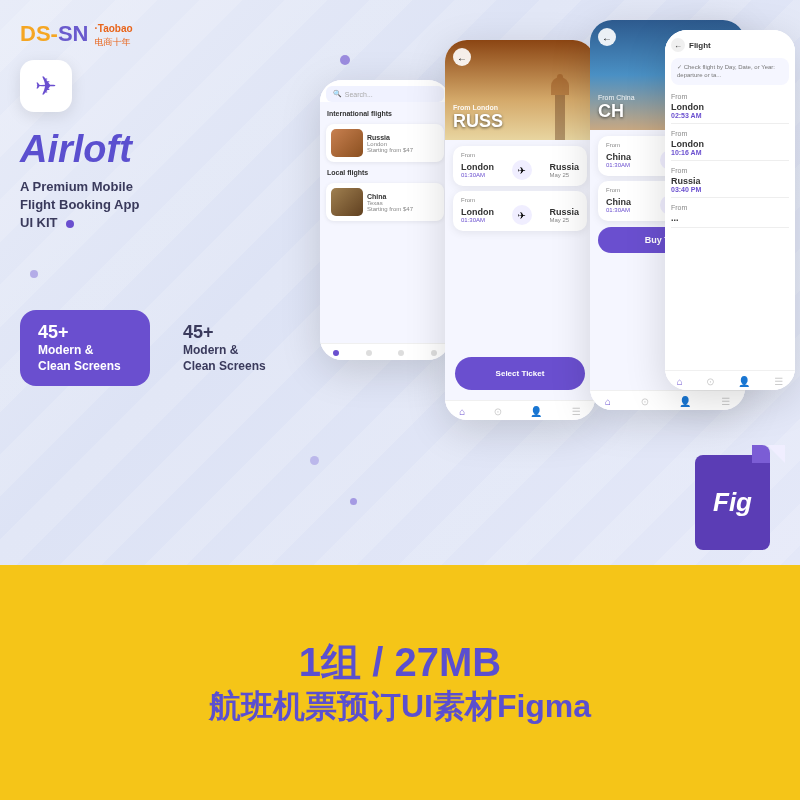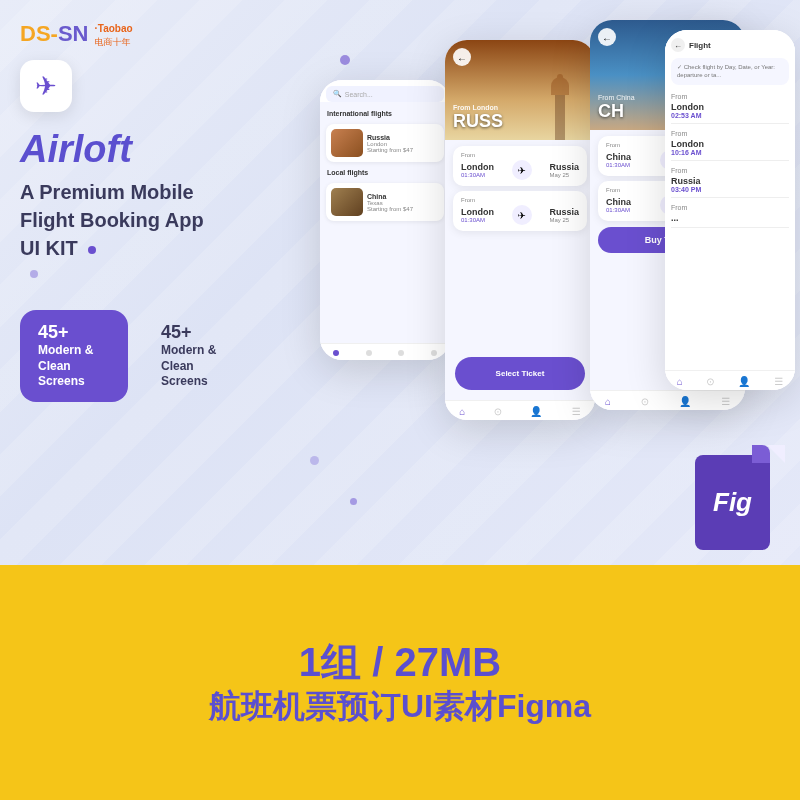--- a/index.html
+++ b/index.html
@@ -97,41 +97,41 @@
     .app-name {
       font-size: 38px;
       font-weight: 900;
       color: #5b4fcf;
       font-style: italic;
       line-height: 1;
       margin-bottom: 10px;
     }
 
     .app-description {
-      font-size: 20px;
+      font-size: 13px;
       font-weight: 600;
       color: #3a3a5c;
       line-height: 1.4;
     }
 
     
     .badges-container {
       position: absolute;
       top: 310px;
       left: 20px;
       display: flex;
       gap: 15px;
     }
 
     .badge {
       background: #6a4fcf;
       color: white;
       border-radius: 16px;
       padding: 12px 18px;
-      width: 108px;
+      width: 130px;
     }
 
     .badge-number {
       font-size: 18px;
       font-weight: 900;
       color: white;
     }
 
     .badge-text {
       font-size: 12px;

